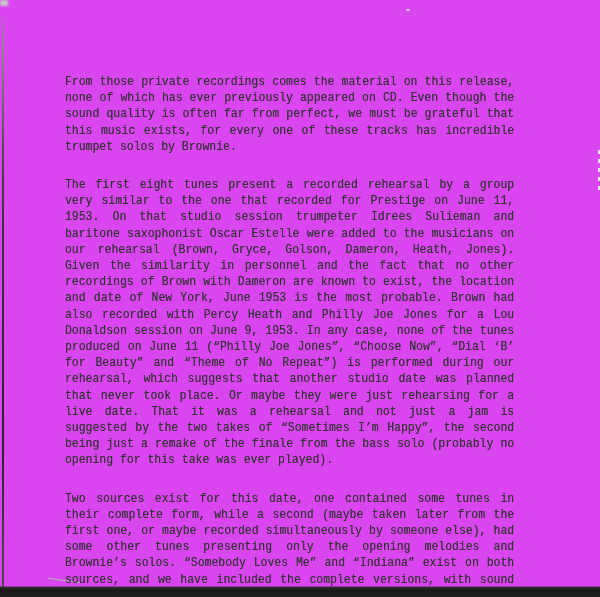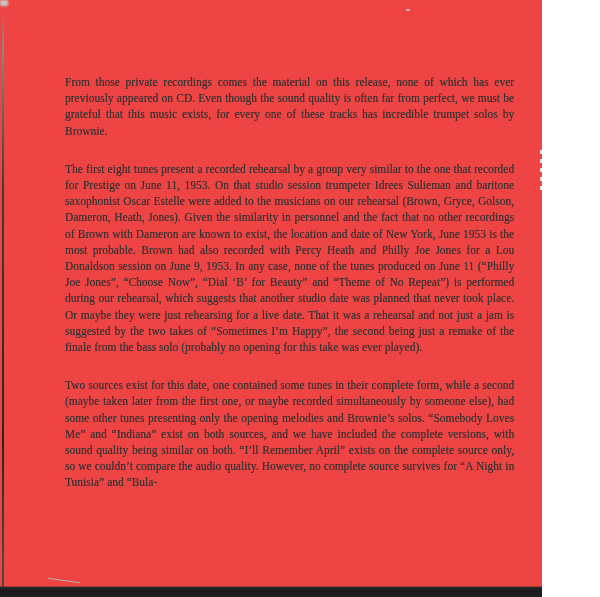--- a/index.html
+++ b/index.html
@@ -2,25 +2,25 @@
 <html><head>
 <meta charset="utf-8">
 <style>
   html, body {
     margin: 0;
     padding: 0;
     background: #ffffff;
   }
   .scan {
     position: relative;
-    width: 542px;
+    width: 600px;
     height: 597px;
-    background: #ef4444;
+    background: #d946ef;
     overflow: hidden;
-    font-family: Liberation Serif, serif;
+    font-family: Liberation Mono, monospace;
   }
   
   .text-block {
     position: absolute;
     left: 65px;
     top: 74px;
     width: 536px;
     transform: scaleX(0.838);
     transform-origin: 0 0;
     color: #333333;

